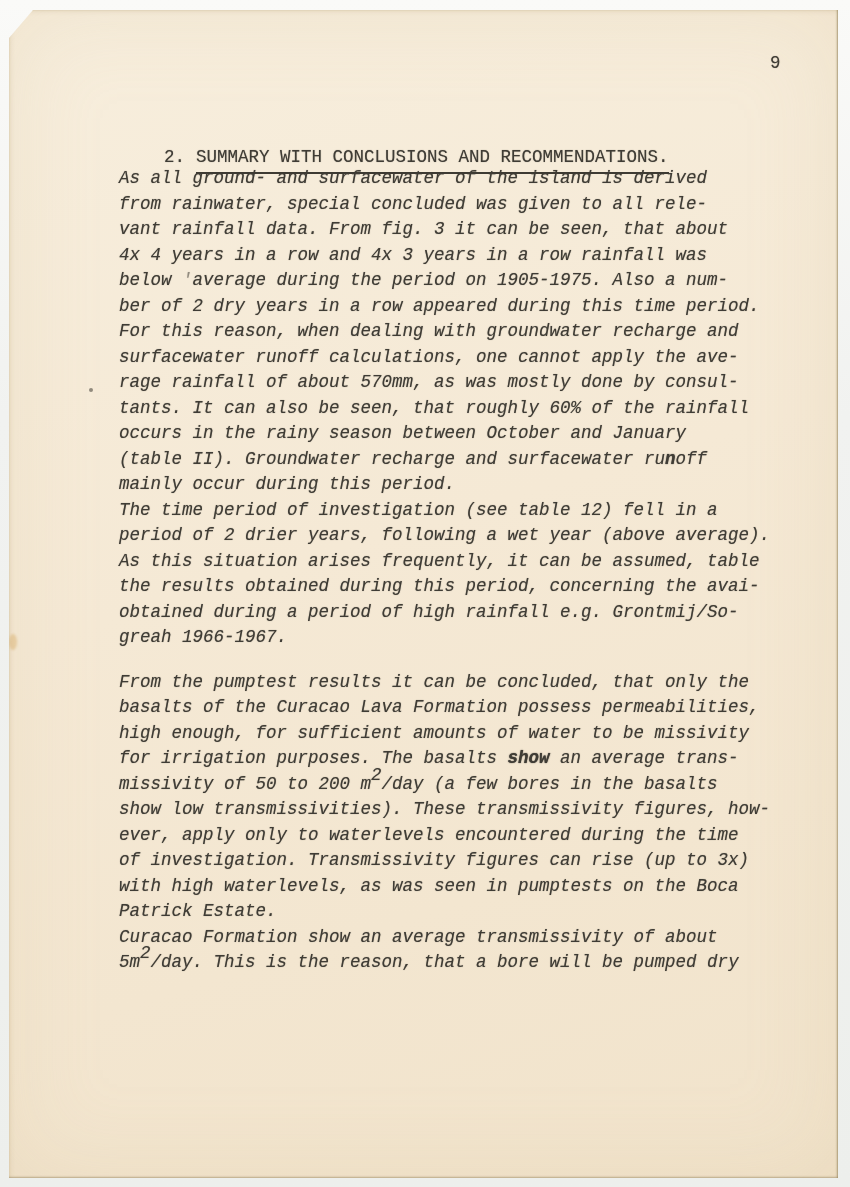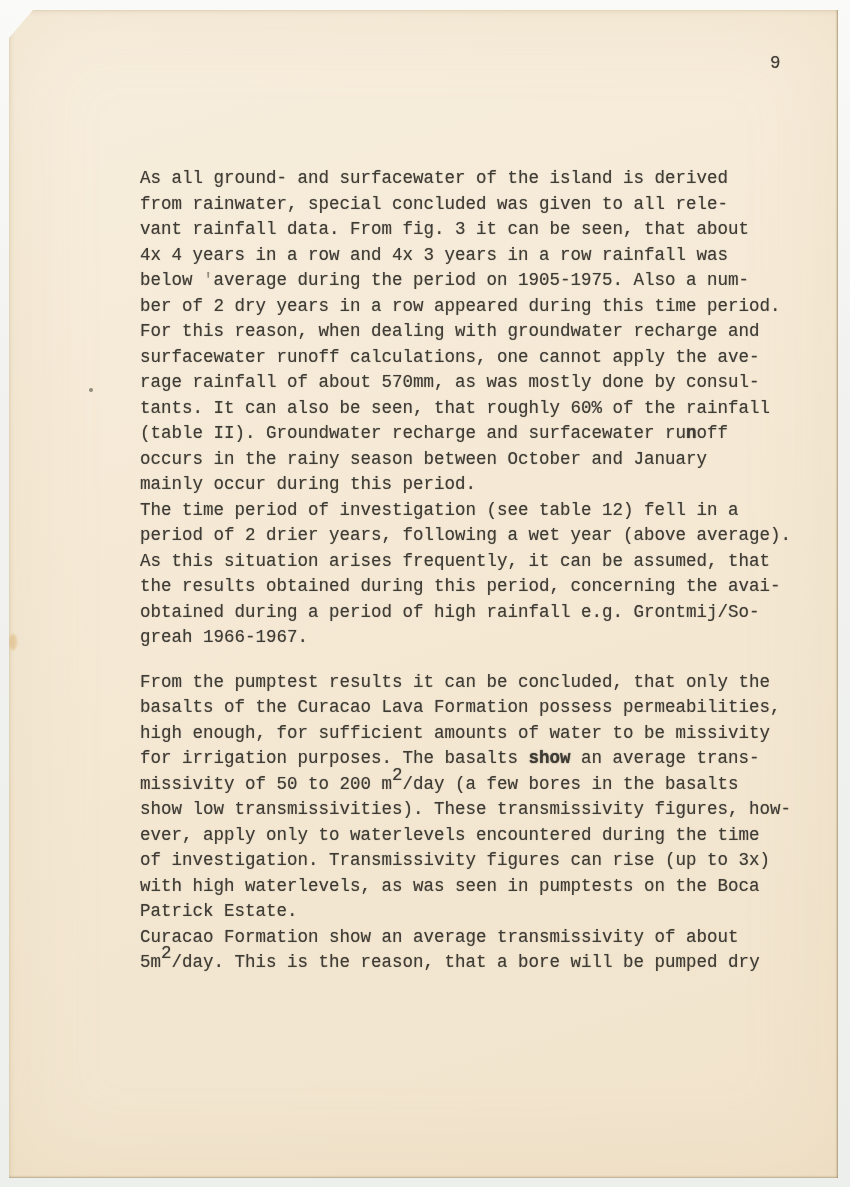--- a/index.html
+++ b/index.html
@@ -50,23 +50,24 @@
     display: inline-block;
     margin-right: 11px;
   }
   .heading-title {
     display: inline-block;
     border-bottom: 2.5px solid #3e3b33;
     padding-bottom: 2px;
   }
   .document-body {
     position: absolute;
-    left: 131px;
+    left: 110px;
     top: 156px;
     width: 680px;
+    font-style: italic;
   }
   .paragraph { margin: 0; }
   .paragraph + .paragraph { margin-top: 19px; }
   .line {
     height: 25.5px;
     white-space: pre;
   }
   .seg-bold {
     font-weight: 700;
     text-shadow: 0 0 1.2px rgba(40, 38, 32, 0.9);
@@ -95,38 +96,41 @@
     background: rgba(208, 158, 74, 0.35);
     filter: blur(1px);
   }
 </style>
 </head>
 <body>
 
 <div class="stage">
   <div class="paper">
     <div class="page-number">9</div>
+    <div class="heading">
+      <span class="heading-prefix">2.</span><span class="heading-title">SUMMARY WITH CONCLUSIONS AND RECOMMENDATIONS.</span>
+    </div>
     <div class="document-body">
         <div class="paragraph">
           <div class="line"><span>As all ground- and surfacewater of the island is derived</span></div>
           <div class="line"><span>from rainwater, special concluded was given to all rele-</span></div>
           <div class="line"><span>vant rainfall data. From fig. 3 it can be seen, that about</span></div>
           <div class="line"><span>4x 4 years in a row and 4x 3 years in a row rainfall was</span></div>
           <div class="line"><span>below </span><span class="seg-faint">'</span><span>average during the period on 1905-1975. Also a num-</span></div>
           <div class="line"><span>ber of 2 dry years in a row appeared during this time period.</span></div>
           <div class="line"><span>For this reason, when dealing with groundwater recharge and</span></div>
           <div class="line"><span>surfacewater runoff calculations, one cannot apply the ave-</span></div>
           <div class="line"><span>rage rainfall of about 570mm, as was mostly done by consul-</span></div>
           <div class="line"><span>tants. It can also be seen, that roughly 60% of the rainfall</span></div>
+          <div class="line"><span>occurs in the rainy season between October and January</span></div>
           <div class="line"><span>(table II). Groundwater recharge and surfacewater ru</span><span class="seg-bold">n</span><span>off</span></div>
-          <div class="line"><span>occurs in the rainy season between October and January</span></div>
           <div class="line"><span>mainly occur during this period.</span></div>
           <div class="line"><span>The time period of investigation (see table 12) fell in a</span></div>
           <div class="line"><span>period of 2 drier years, following a wet year (above average).</span></div>
-          <div class="line"><span>As this situation arises frequently, it can be assumed, that</span></div>
+          <div class="line"><span>As this situation arises frequently, it can be assumed, table</span></div>
           <div class="line"><span>the results obtained during this period, concerning the avai-</span></div>
           <div class="line"><span>obtained during a period of high rainfall e.g. Grontmij/So-</span></div>
           <div class="line"><span>greah 1966-1967.</span></div>
         </div>
         <div class="paragraph">
           <div class="line"><span>From the pumptest results it can be concluded, that only the</span></div>
           <div class="line"><span>basalts of the Curacao Lava Formation possess permeabilities,</span></div>
           <div class="line"><span>high enough, for sufficient amounts of water to be missivity</span></div>
           <div class="line"><span>for irrigation purposes. The basalts </span><span class="seg-bold">show</span><span> an average trans-</span></div>
           <div class="line"><span>missivity of 50 to 200 m</span><span class="seg-sup">2</span><span>/day (a few bores in the basalts</span></div>

